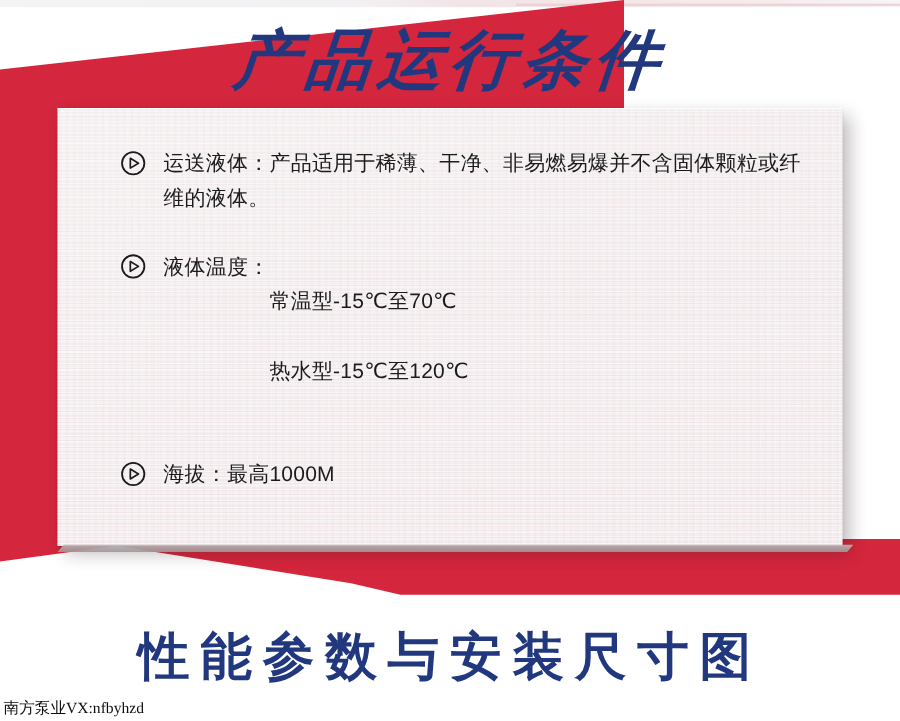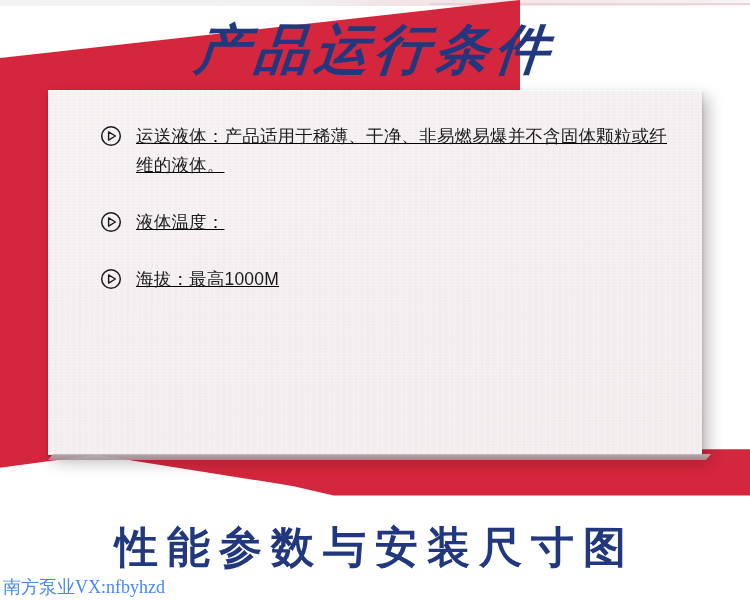--- a/index.html
+++ b/index.html
@@ -94,21 +94,20 @@
     transform: skewX(-40deg);
     transform-origin: left bottom;
     opacity: .9;
   }
 
   .bullet-list {
     position: absolute;
     left: 52px;
     top: 31px;
     right: 18px;
-    text-decoration: underline;
   }
 
   .bullet-row {
     display: flex;
     align-items: flex-start;
     margin-bottom: 28px;
   }
   .bullet-row:last-child { margin-bottom: 16px; }
 
   .bullet-icon {
@@ -156,22 +155,22 @@
     font-size: 43px;
     letter-spacing: 9px;
   }
 
   
   .watermark {
     position: absolute;
     left: 3px;
     bottom: 2px;
     font-family: "Liberation Serif", "DejaVu Serif", serif;
-    font-size: 18px;
-    color: #3b82f6;
+    font-size: 13px;
+    color: #000000;
     letter-spacing: 0px;
     opacity: .95;
   }
 </style>
 </head>
 <body>
 
 <div id="poster">
 
   <div class="top-seam"></div>
@@ -197,20 +196,24 @@
 
       <div class="bullet-row temp-row">
         <span class="bullet-icon">
           <svg width="22" height="22" viewBox="0 0 22 22">
             <circle cx="11" cy="11" r="9.3" fill="none" stroke="#1b1b1b" stroke-width="1.5"></circle>
             <path d="M8.6 6.9 L15.4 11 L8.6 15.1 Z" fill="none" stroke="#1b1b1b" stroke-width="1.4" stroke-linejoin="round"></path>
           </svg>
         </span>
         <span class="bullet-text">
           <span>液体温度：</span>
+          <span class="temp-values">
+            <span class="indent-line">常温型-15℃至70℃</span>
+            <span class="indent-line">热水型-15℃至120℃</span>
+          </span>
         </span>
       </div>
 
 
       <div class="bullet-row">
         <span class="bullet-icon">
           <svg width="22" height="22" viewBox="0 0 22 22">
             <circle cx="11" cy="11" r="9.3" fill="none" stroke="#1b1b1b" stroke-width="1.5"></circle>
             <path d="M8.6 6.9 L15.4 11 L8.6 15.1 Z" fill="none" stroke="#1b1b1b" stroke-width="1.4" stroke-linejoin="round"></path>
           </svg>

